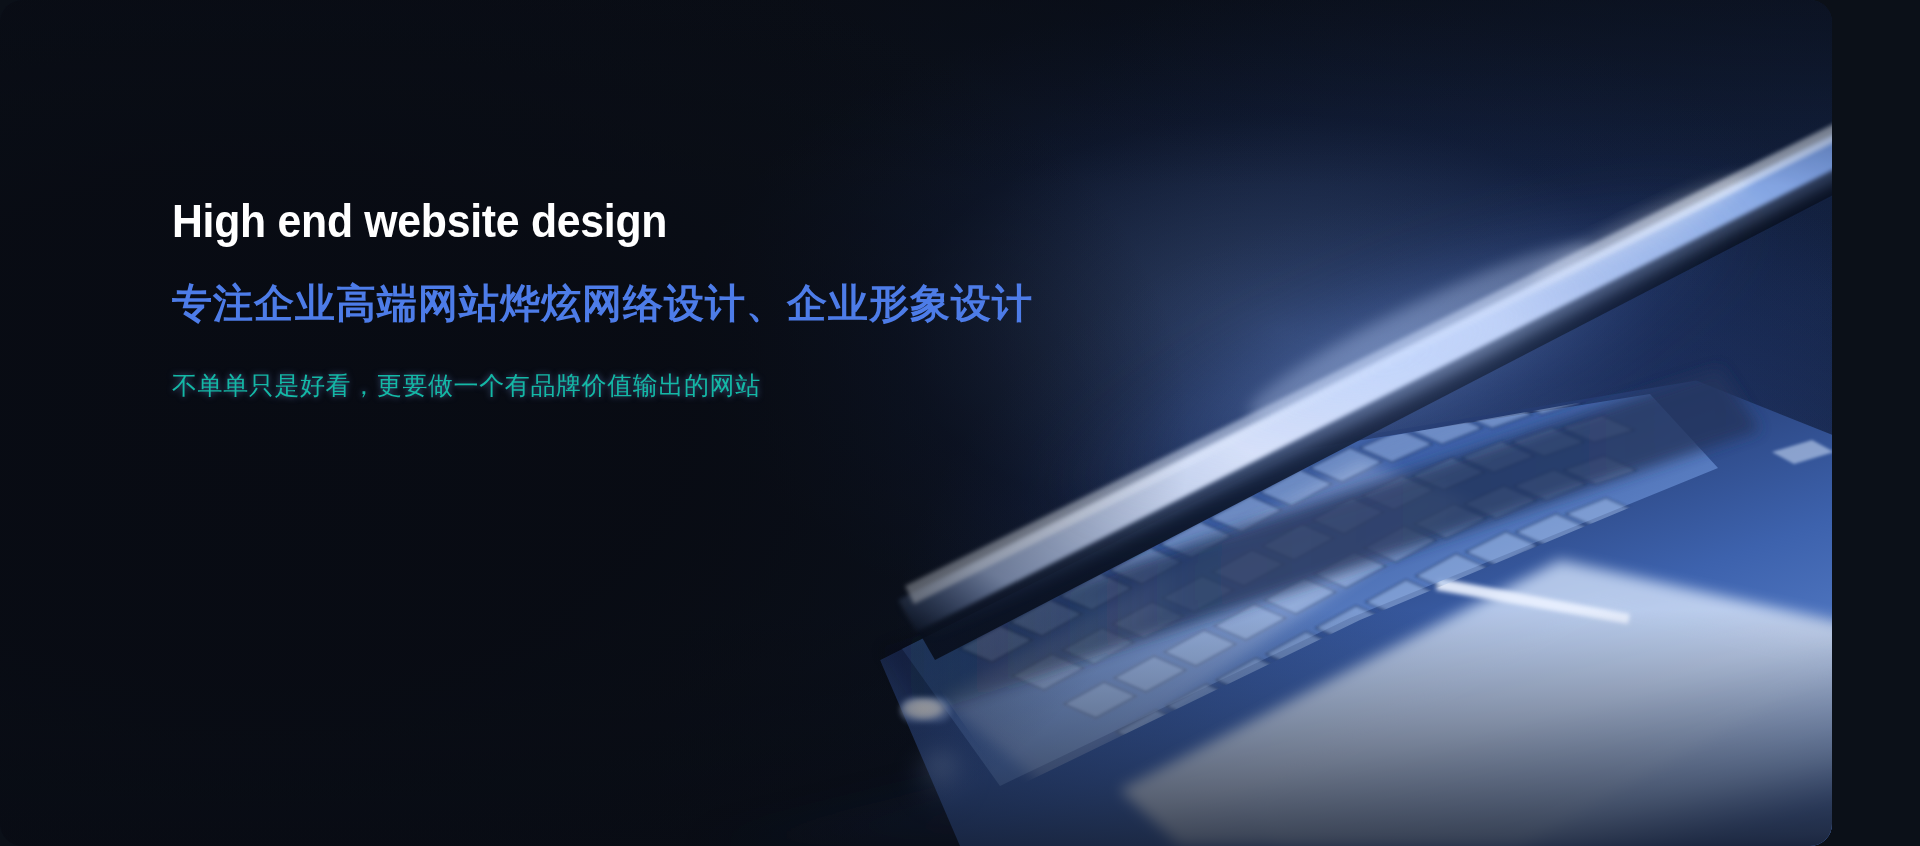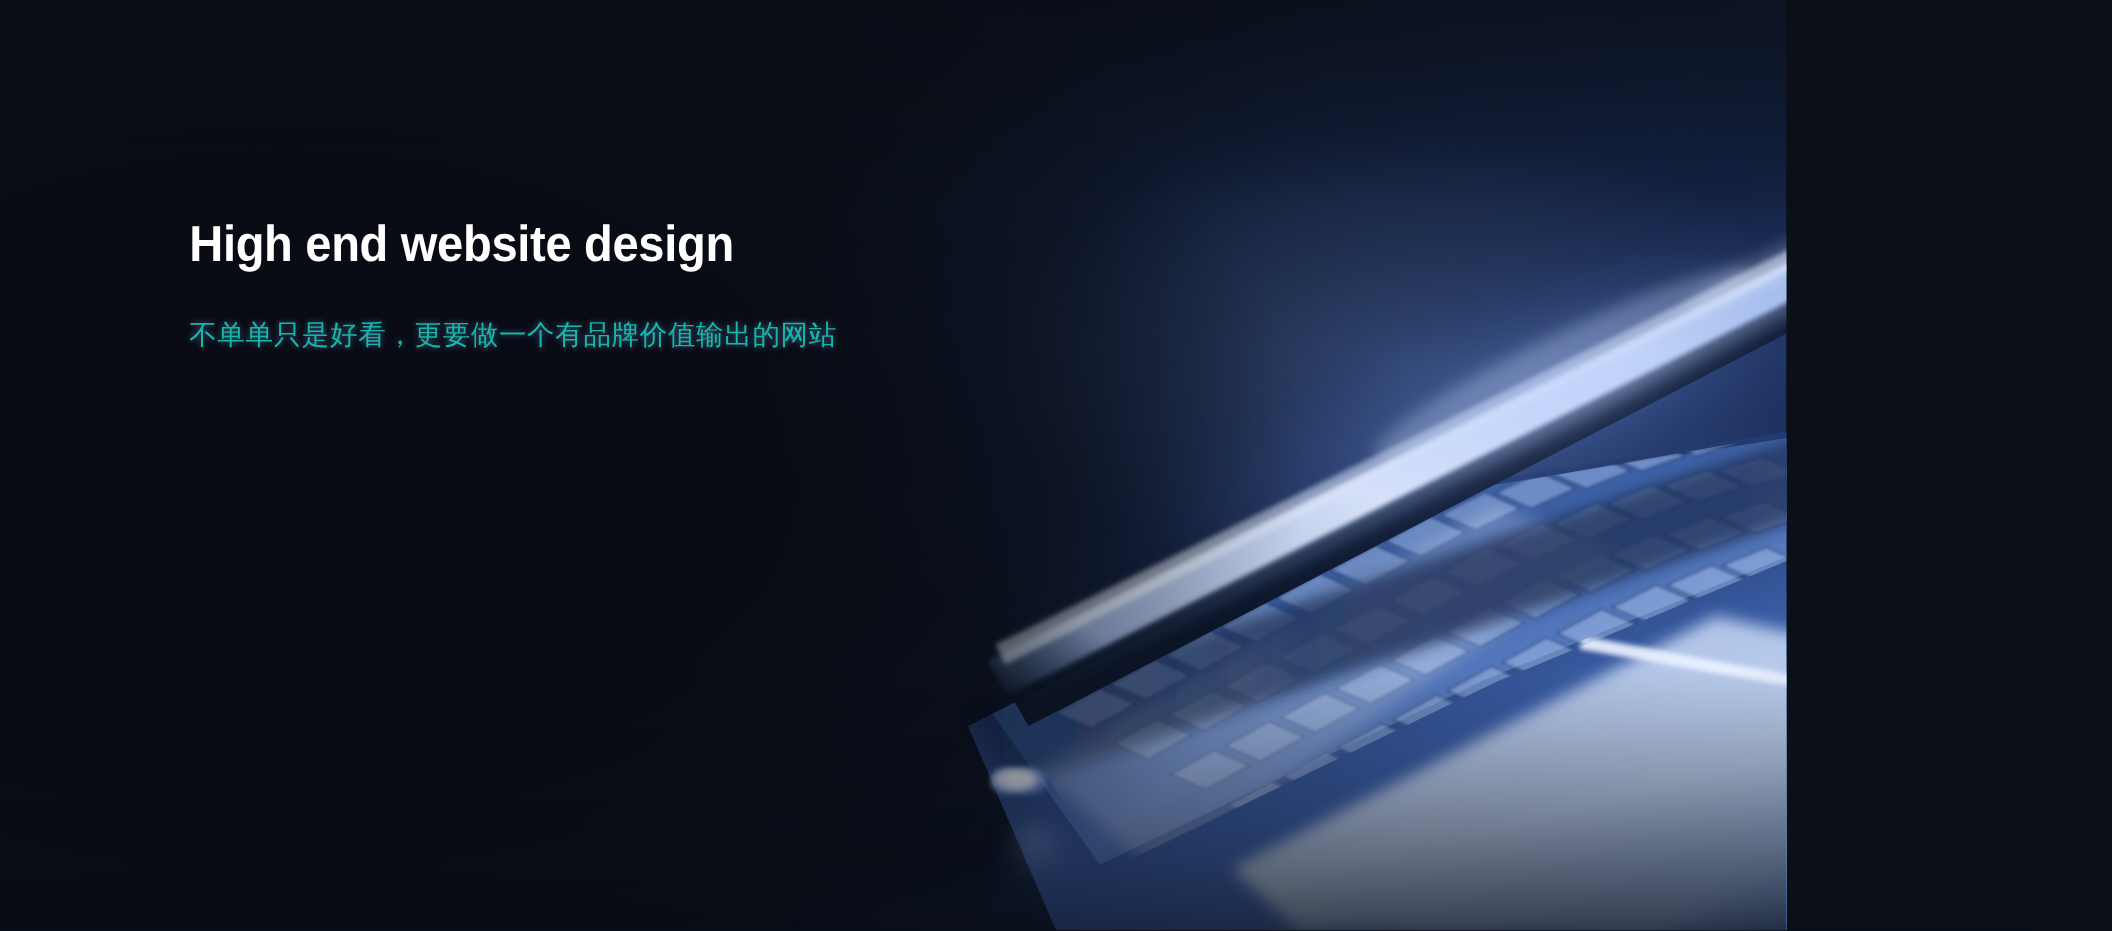--- a/index.html
+++ b/index.html
@@ -5,23 +5,24 @@
 <style>
   * { margin:0; padding:0; box-sizing:border-box; }
   html,body{
     width:1920px; height:846px; overflow:hidden;
     background:#0b1018;
     font-family:"Liberation Sans","DejaVu Sans",sans-serif;
   }
 
   .hero{
     position:relative;
-    width:1624px; height:846px;
+    width:1832px; height:846px;
     overflow:hidden;
     background:#0c1220;
+    border-radius:22px;
   }
 
   
   .photo{
     position:absolute; inset:0;
     background:
       radial-gradient(ellipse 900px 620px at 1560px 640px, rgba(86,126,215,.50) 0%, rgba(52,82,160,.26) 42%, rgba(14,22,44,0) 74%),
       radial-gradient(ellipse 760px 430px at 1280px 330px, rgba(120,158,235,.30) 0%, rgba(36,60,130,.12) 50%, rgba(10,16,32,0) 78%),
       radial-gradient(ellipse 1200px 700px at 1820px 300px, rgba(40,66,140,.22) 0%, rgba(9,14,28,0) 70%),
       linear-gradient(100deg,#0b1019 0%,#0b1019 40%,#0b1220 56%,#0d1627 68%,#0e1a30 100%);
@@ -301,16 +302,17 @@
   </svg>
 
   <div class="glow-screen-edge"></div>
   <div class="led"></div>
   <div class="led-reflect"></div>
 
   <div class="photo-vignette"></div>
 
   <div class="copy">
     <div class="headline-en">High end website design</div>
+    <div class="headline-cn">专注企业高端网站烨炫网络设计、企业形象设计</div>
     <div class="subline">不单单只是好看，更要做一个有品牌价值输出的网站</div>
   </div>
 
 </div>
 
 </body></html>

